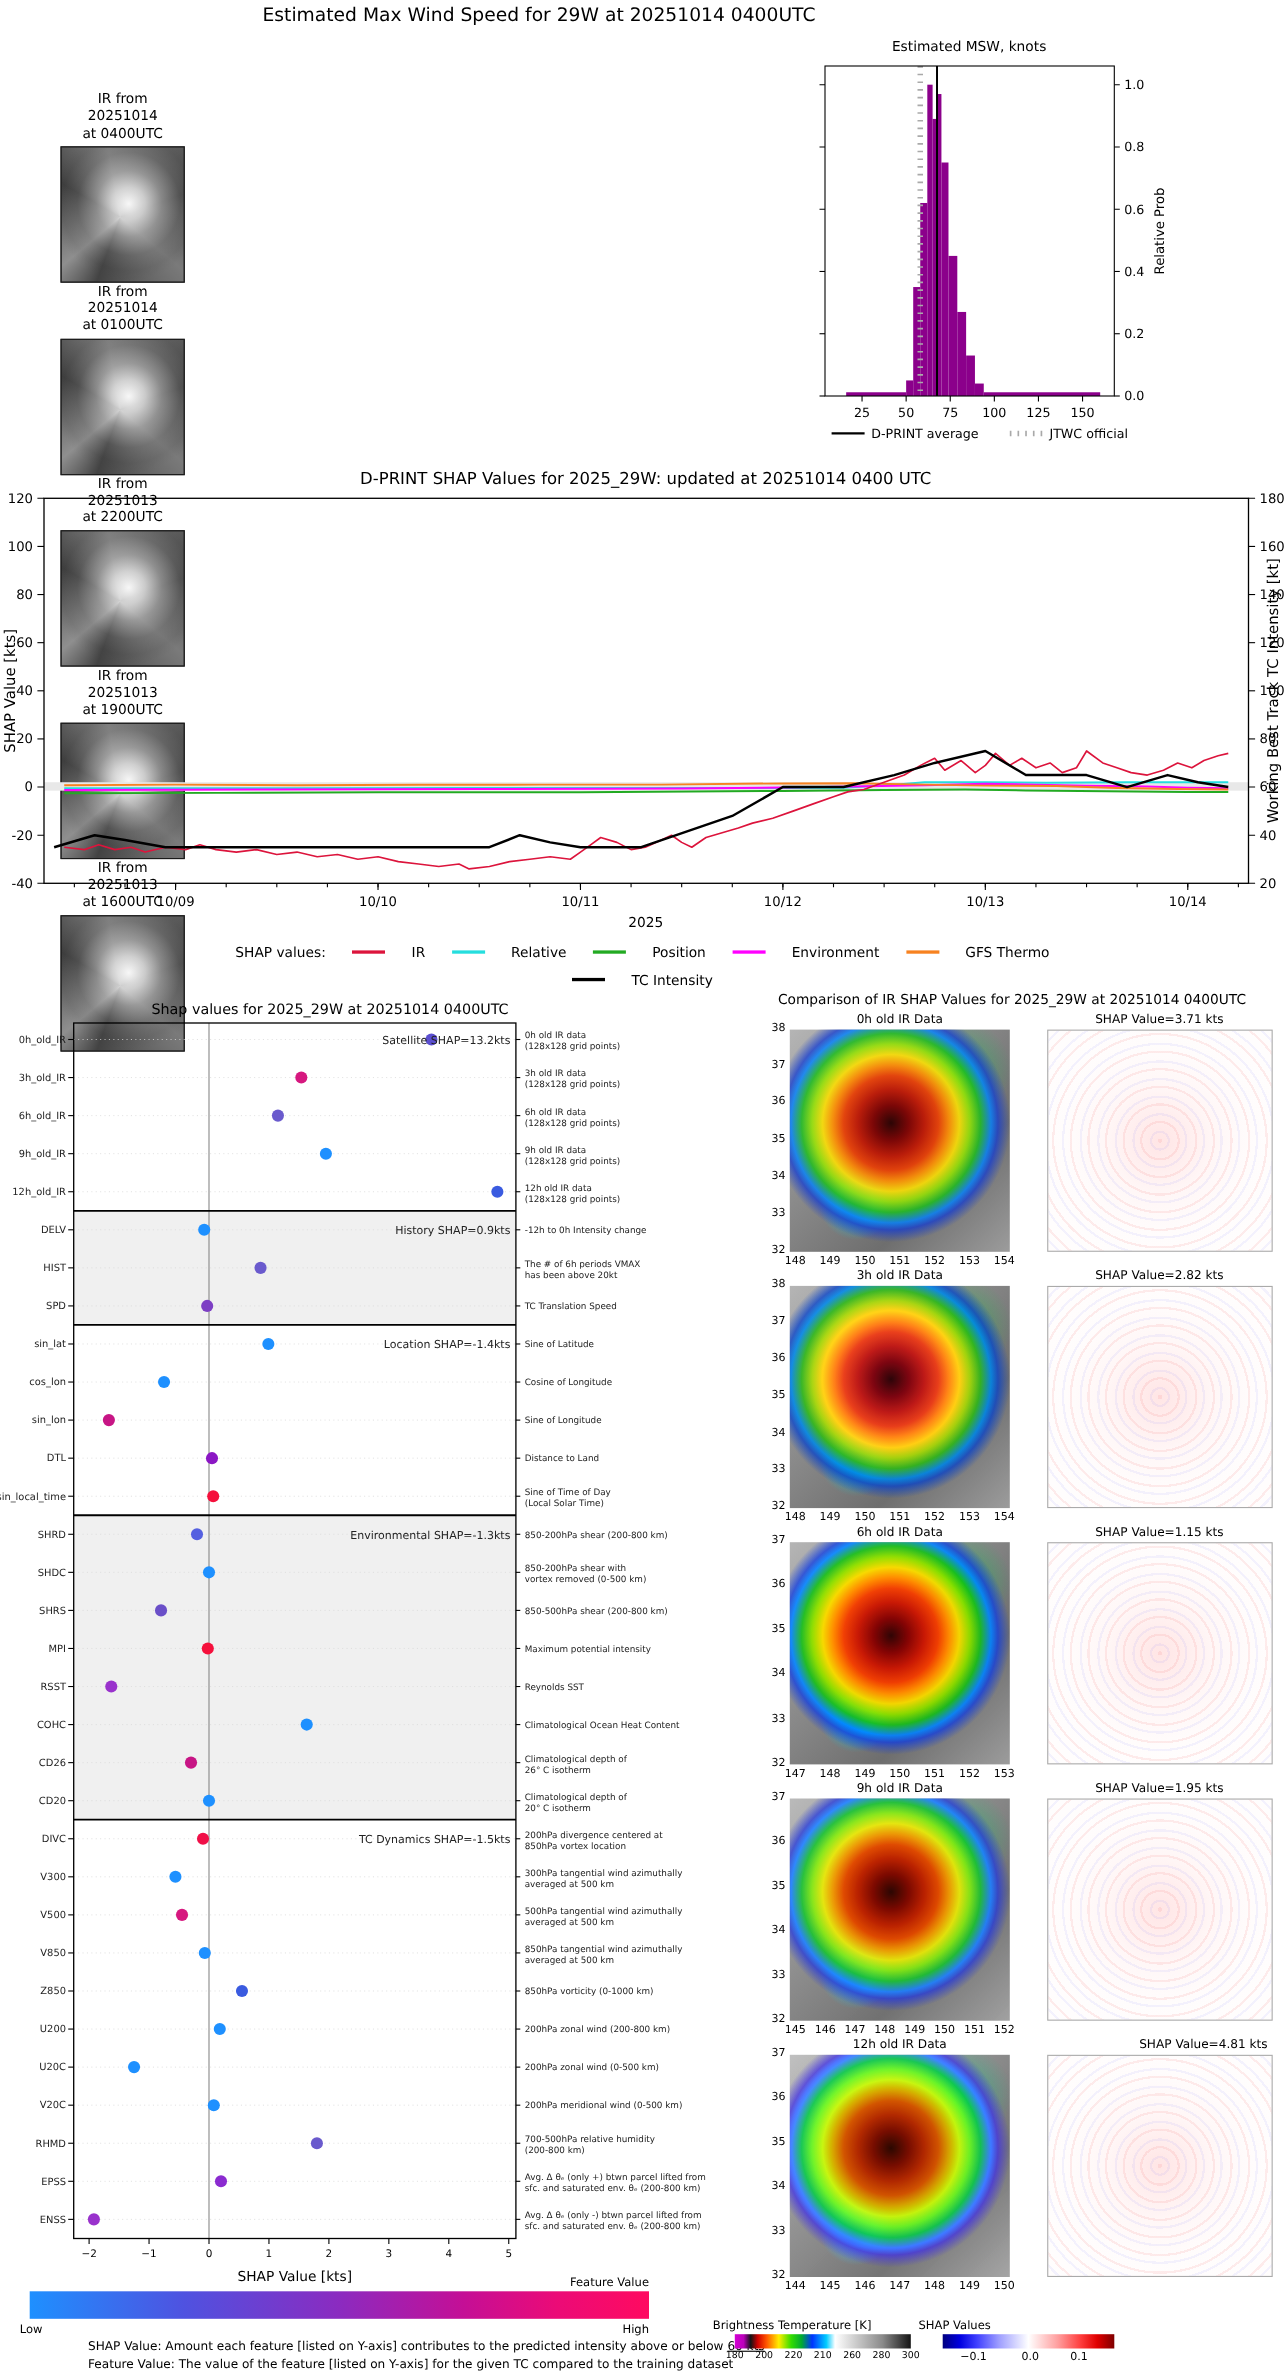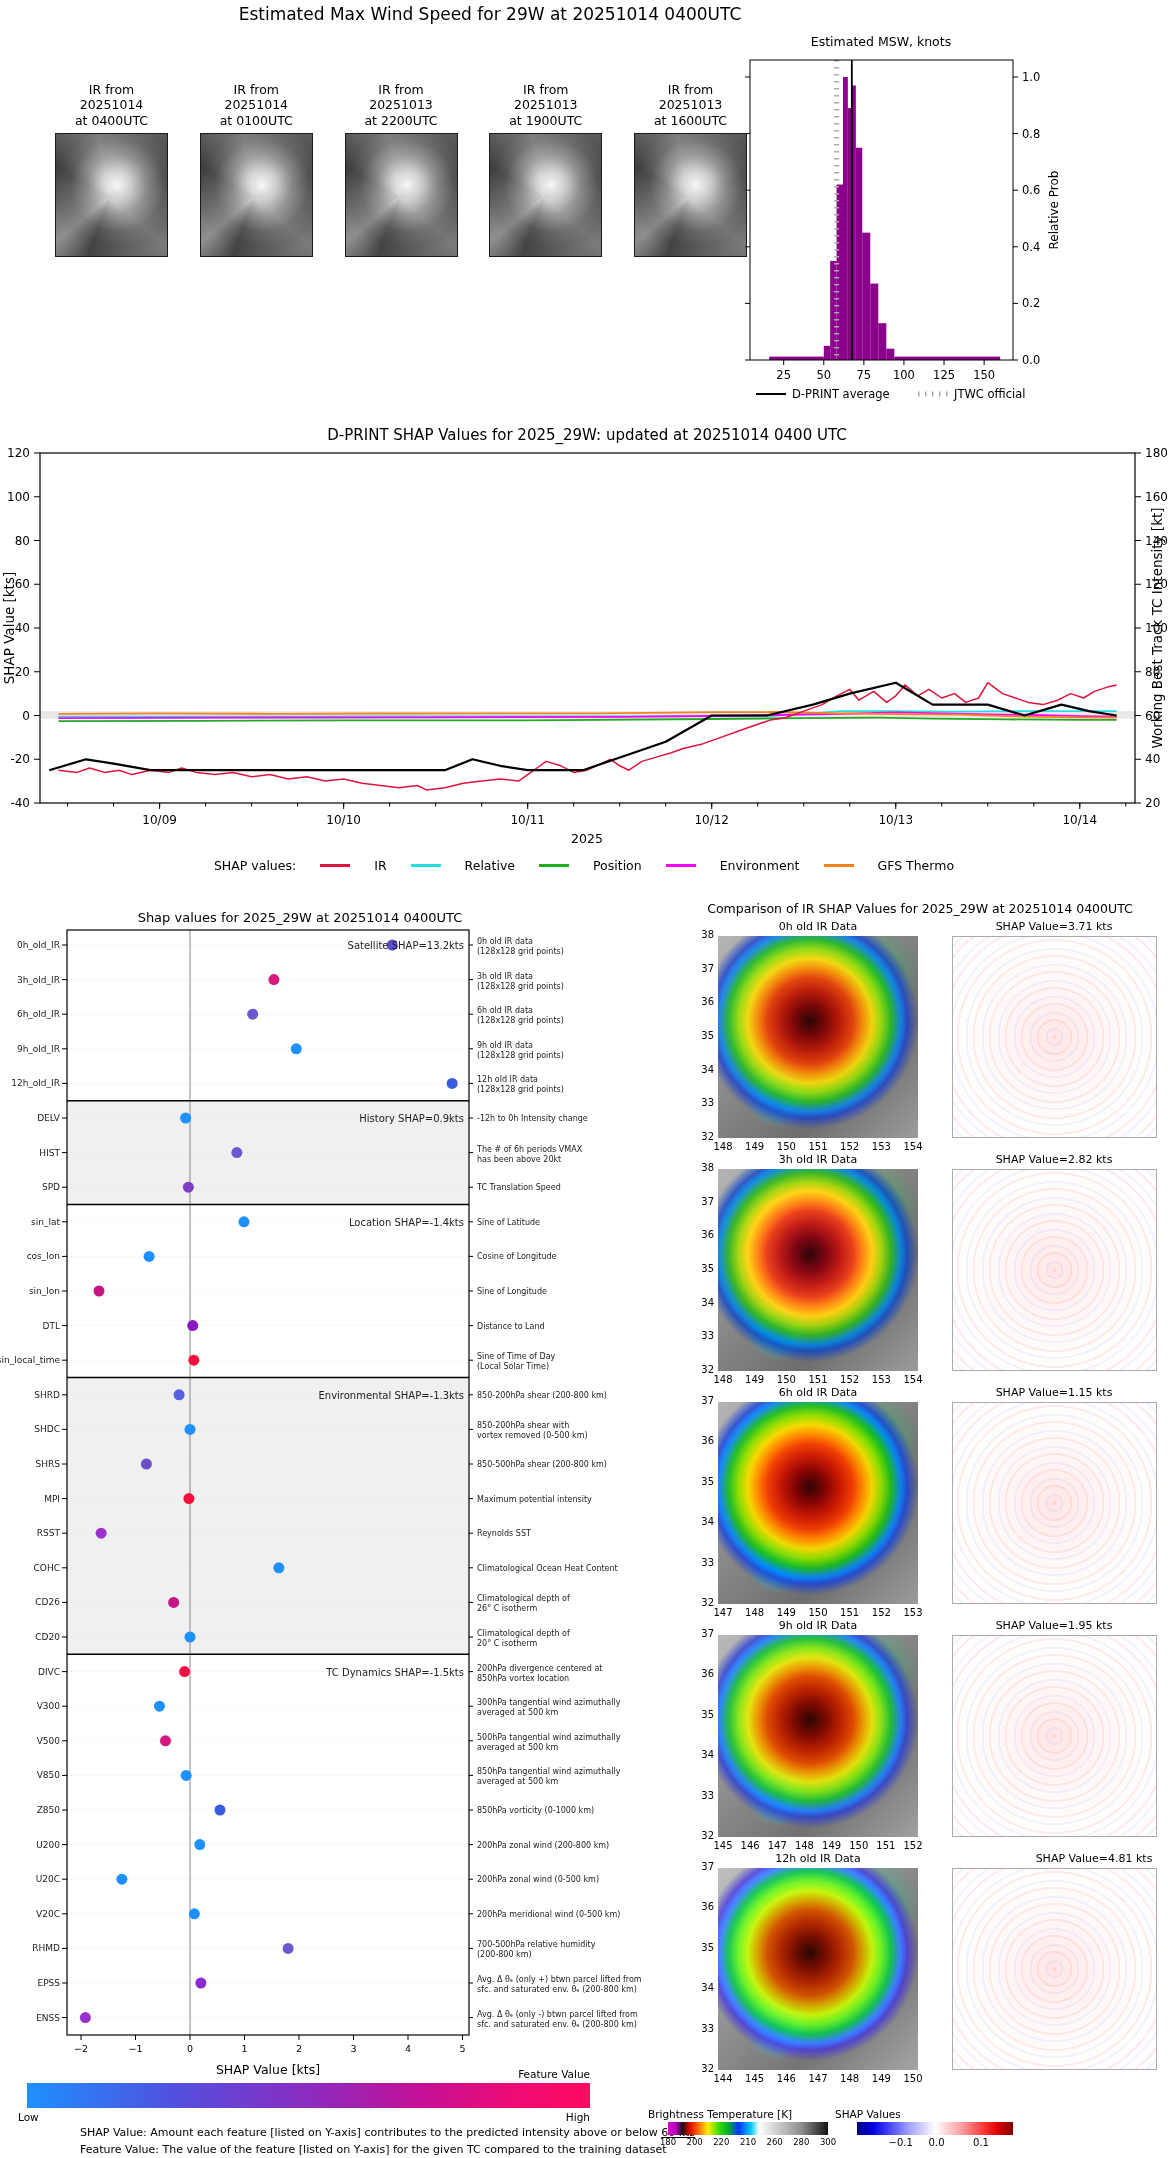--- a/index.html
+++ b/index.html
@@ -1,21 +1,21 @@
 <!DOCTYPE html>
 <html><head>
 <meta charset="utf-8">
 <style>
   html,body{margin:0;padding:0;background:#fff;}
   body{font-family:"DejaVu Sans", sans-serif; color:#000;}
   #page{position:relative;width:1168px;height:2158px;background:#fff;overflow:hidden;}
   .abs{position:absolute;}
   .center{text-align:center;}
   #fig-title{left:0;top:4px;width:980px;font-size:17px;}
-  #thumbs{left:55px;top:82px;width:692px;display:flex;justify-content:space-between;}
+  #thumbs{left:55px;top:82px;width:692px;display:flex;justify-content:space-between;flex-direction:column;}
   .thumb{width:113px;}
   .thumb-label{font-size:12.5px;line-height:1.22;text-align:center;margin-bottom:5px;white-space:pre-line;}
   .thumb-img{width:113px;height:124px;border:1px solid #1a1a1a;box-sizing:border-box;
     background:
       radial-gradient(circle at 55% 42%, rgba(255,255,255,0.95) 0%, rgba(225,225,225,0.85) 16%, rgba(180,180,180,0.6) 32%, rgba(120,120,120,0.3) 50%, rgba(70,70,70,0.12) 65%, rgba(0,0,0,0) 75%),
       conic-gradient(from 230deg at 48% 52%, rgba(255,255,255,0.45) 0deg, rgba(255,255,255,0.05) 70deg, rgba(255,255,255,0.4) 120deg, rgba(255,255,255,0.08) 200deg, rgba(255,255,255,0.35) 260deg, rgba(255,255,255,0.08) 330deg, rgba(255,255,255,0.45) 360deg),
       #333;}
   #ts-legend1,#ts-legend2{left:0;width:1168px;display:flex;justify-content:center;align-items:center;gap:24px;font-size:12.5px;}
   #ts-legend1{top:858px;} #ts-legend2{top:883px;}
   .leg-item{display:flex;align-items:center;gap:24px;}
@@ -250,20 +250,26 @@
         <span class="leg-swatch" style="background: rgb(34, 170, 34);"></span>
         <span>Position</span>
       </span>
       <span class="leg-item">
         <span class="leg-swatch" style="background: rgb(255, 0, 255);"></span>
         <span>Environment</span>
       </span>
       <span class="leg-item">
         <span class="leg-swatch" style="background: rgb(247, 130, 32);"></span>
         <span>GFS Thermo</span>
+      </span>
+    </div>
+  <div id="ts-legend2" class="abs">
+      <span class="leg-item">
+        <span class="leg-swatch" style="background: rgb(0, 0, 0);"></span>
+        <span>TC Intensity</span>
       </span>
     </div>
 
   <svg id="dot-svg" class="abs" style="left:0;top:900px;" width="660" height="1258">
       <text x="300" y="22" text-anchor="middle" font-size="13">Shap values for 2025_29W at 20251014 0400UTC</text>
       <rect x="67" y="200.7" width="402" height="103.80000000000001" fill="#f0f0f0"></rect>
       <rect x="67" y="477.5" width="402" height="276.79999999999995" fill="#f0f0f0"></rect>
       <g>
         <line x1="67" y1="45" x2="469" y2="45" stroke="#d9d9d9" stroke-width="0.7" stroke-dasharray="1 3"></line>
         <line x1="67" y1="79.6" x2="469" y2="79.6" stroke="#d9d9d9" stroke-width="0.7" stroke-dasharray="1 3"></line>
@@ -632,18 +638,18 @@
       <div style="position: absolute; left: 706.333px; top: 2137px; width: 30px; text-align: center; font-size: 8.5px;">220</div>
       <div style="position: absolute; left: 733px; top: 2137px; width: 30px; text-align: center; font-size: 8.5px;">210</div>
       <div style="position: absolute; left: 759.667px; top: 2137px; width: 30px; text-align: center; font-size: 8.5px;">260</div>
       <div style="position: absolute; left: 786.333px; top: 2137px; width: 30px; text-align: center; font-size: 8.5px;">280</div>
       <div style="position: absolute; left: 813px; top: 2137px; width: 30px; text-align: center; font-size: 8.5px;">300</div>
     </div>
 
   <div class="cbar-title abs" style="left:835px;top:2108px;width:200px;">SHAP Values</div>
   <div id="shap-bar" class="cbar abs" style="left:857px;top:2122px;width:156px;"></div>
   <div id="shap-ticks">
-      <div style="position: absolute; left: 872.88px; top: 2137px; width: 40px; text-align: right; font-size: 10px;">−0.1</div>
+      <div style="position: absolute; left: 872.88px; top: 2137px; width: 40px; text-align: left; font-size: 10px;">−0.1</div>
       <div style="position: absolute; left: 916.56px; top: 2137px; width: 40px; text-align: center; font-size: 10px;">0.0</div>
       <div style="position: absolute; left: 961.02px; top: 2137px; width: 40px; text-align: center; font-size: 10px;">0.1</div>
     </div>
 
 </div>
 
 </body></html>

